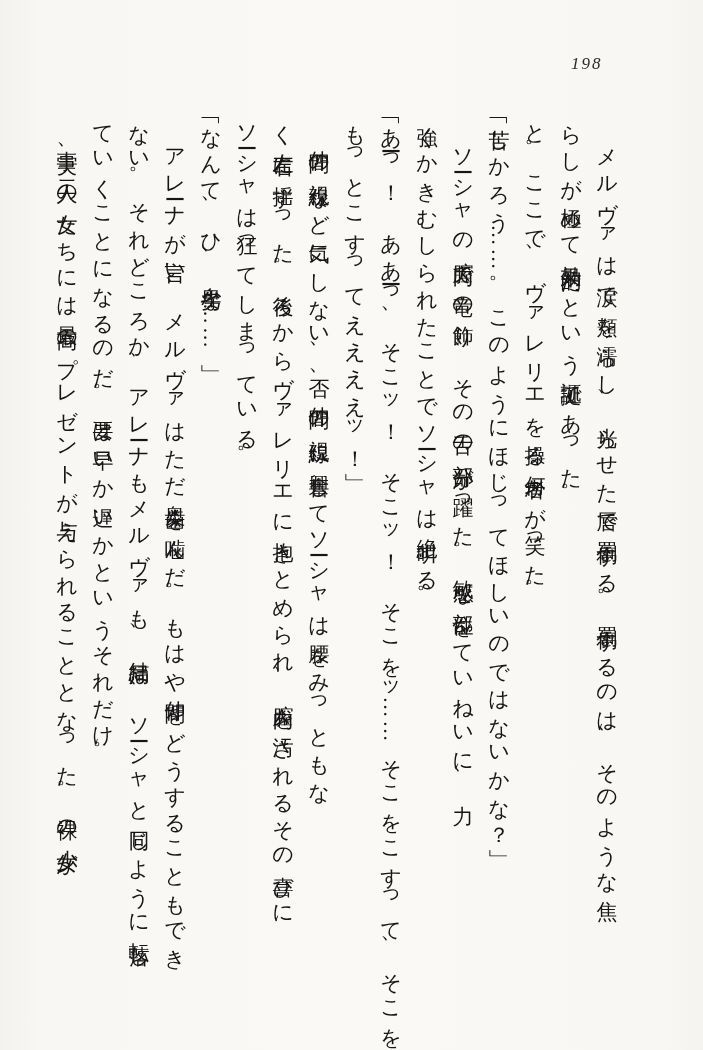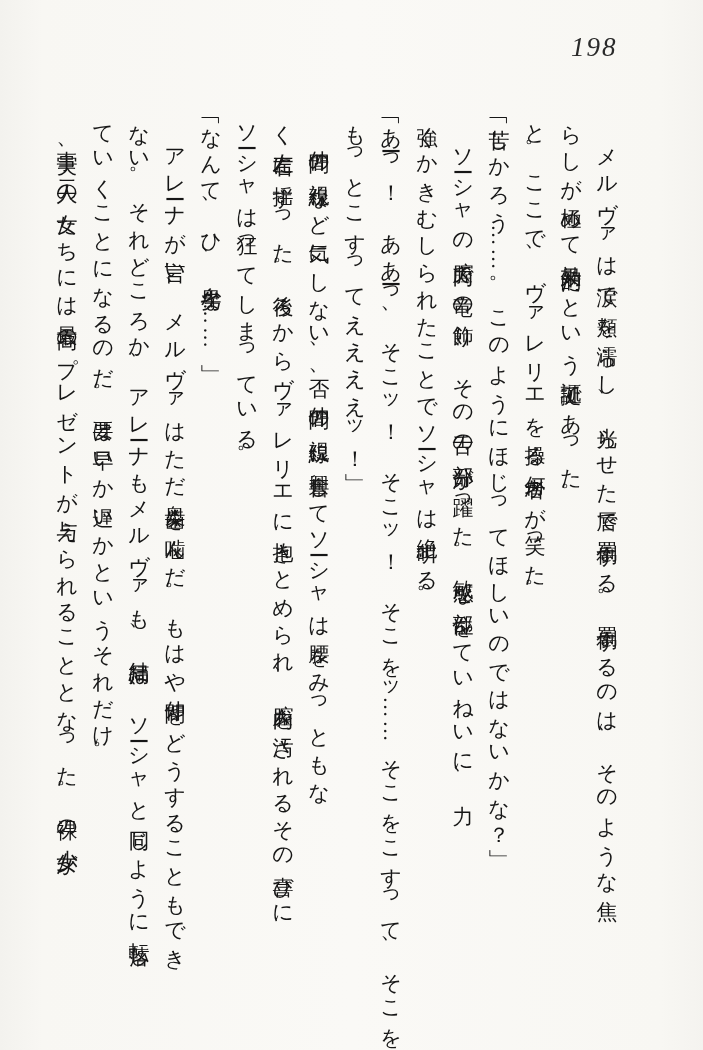--- a/index.html
+++ b/index.html
@@ -14,23 +14,23 @@
     position: relative;
     font-family: "Liberation Serif", "DejaVu Serif", serif;
   }
   .page {
     position: absolute;
     inset: 0;
     background: linear-gradient(90deg, #f3f2ee 0%, #f8f7f3 6%, #faf9f6 50%, #f8f7f3 94%, #f4f3ef 100%);
   }
   .page-number {
     position: absolute;
-    top: 32px;
+    top: 54px;
     left: 571px;
-    font-size: 27px;
+    font-size: 17px;
     font-style: italic;
     letter-spacing: 2px;
     color: #2a2a2a;
     font-family: "Liberation Serif", "DejaVu Serif", serif;
   }
   .text-block {
     position: absolute;
     top: 110px;
     right: 78px;
     height: 928px;

